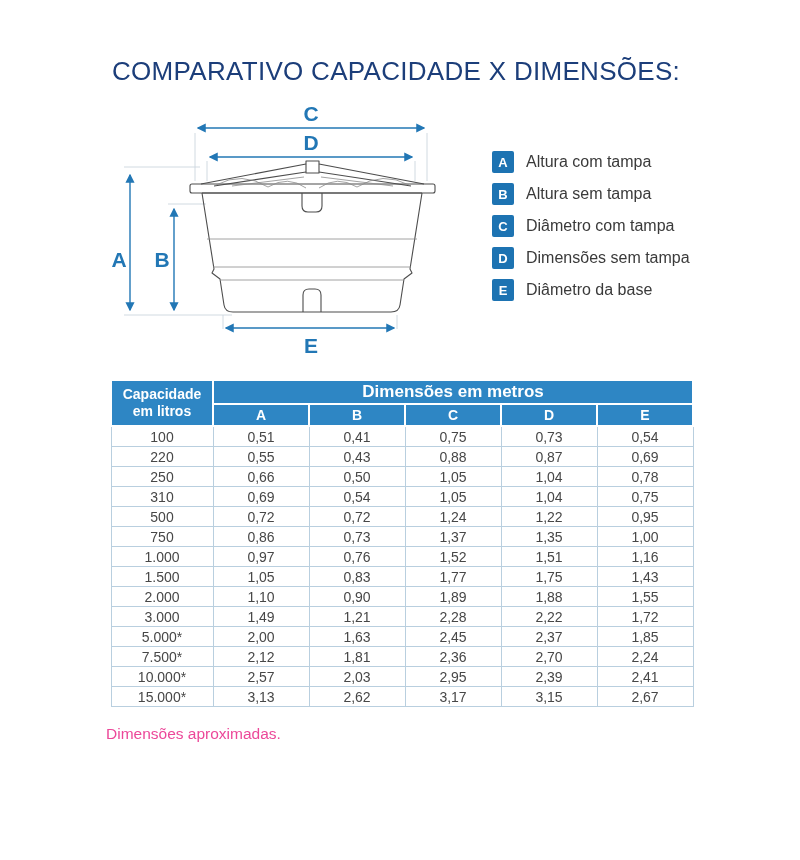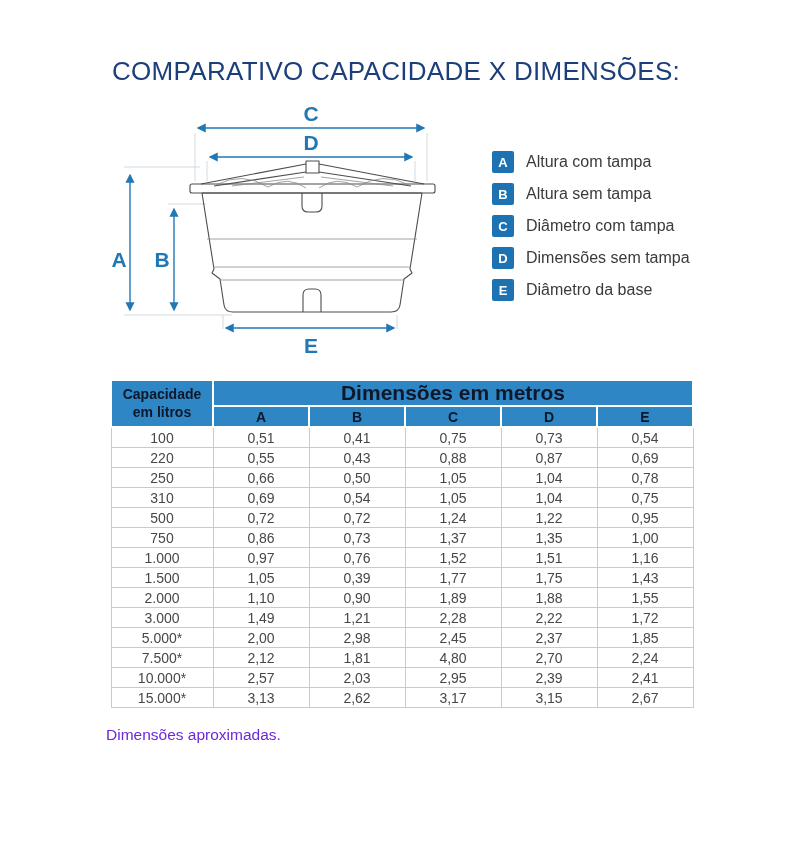--- a/index.html
+++ b/index.html
@@ -30,37 +30,37 @@
     border-radius:2px;
   }
   .legend-label { margin-left:12px; font-size:16px; color:#3a3a3a; white-space:nowrap; }
 
   
   table.cap-table {
     border-collapse:collapse; table-layout:fixed;
     width:582px; margin:10px 0 0 110px;
   }
   table.cap-table thead th {
-    background:#2e86c4; color:#0f172a;
+    background:#2e86c4; color:#ffffff;
     border:2px solid #ffffff;
     font-weight:bold; text-align:center; vertical-align:middle;
     padding:0;
   }
   th.col1-header { font-size:14px; line-height:1.25; white-space:pre-line; height:44px; }
-  th.group-header { font-size:21px; height:21px; }
+  th.group-header { font-size:17px; height:21px; }
   tr.dim-header-row th { font-size:14px; height:19px; }
   table.cap-table tbody td {
     border:1px solid #b9cfdf;
     height:19px; padding:0;
     font-size:14px; color:#474747; text-align:center; vertical-align:middle;
   }
 
   
   .footnotes { margin:16px 0 0 106px; width:596px; }
-  .footnotes p { margin:0; font-size:15.5px; color:#6d28d9; line-height:1.38; }
+  .footnotes p { margin:0; font-size:15.5px; color:#ec4899; line-height:1.38; }
   .footnotes p + p { margin-top:7px; text-align:justify; }
 </style>
 </head>
 <body>
 
 <div class="page">
 
   <h1 class="page-title">COMPARATIVO CAPACIDADE X DIMENSÕES:</h1>
 
   <div class="figure-row">
@@ -225,21 +225,21 @@
           <td>1.000</td>
           <td>0,97</td>
           <td>0,76</td>
           <td>1,52</td>
           <td>1,51</td>
           <td>1,16</td>
         </tr>
         <tr>
           <td>1.500</td>
           <td>1,05</td>
-          <td>0,39</td>
+          <td>0,83</td>
           <td>1,77</td>
           <td>1,75</td>
           <td>1,43</td>
         </tr>
         <tr>
           <td>2.000</td>
           <td>1,10</td>
           <td>0,90</td>
           <td>1,89</td>
           <td>1,88</td>
@@ -249,30 +249,30 @@
           <td>3.000</td>
           <td>1,49</td>
           <td>1,21</td>
           <td>2,28</td>
           <td>2,22</td>
           <td>1,72</td>
         </tr>
         <tr>
           <td>5.000*</td>
           <td>2,00</td>
-          <td>2,98</td>
+          <td>1,63</td>
           <td>2,45</td>
           <td>2,37</td>
           <td>1,85</td>
         </tr>
         <tr>
           <td>7.500*</td>
           <td>2,12</td>
           <td>1,81</td>
-          <td>4,80</td>
+          <td>2,36</td>
           <td>2,70</td>
           <td>2,24</td>
         </tr>
         <tr>
           <td>10.000*</td>
           <td>2,57</td>
           <td>2,03</td>
           <td>2,95</td>
           <td>2,39</td>
           <td>2,41</td>

